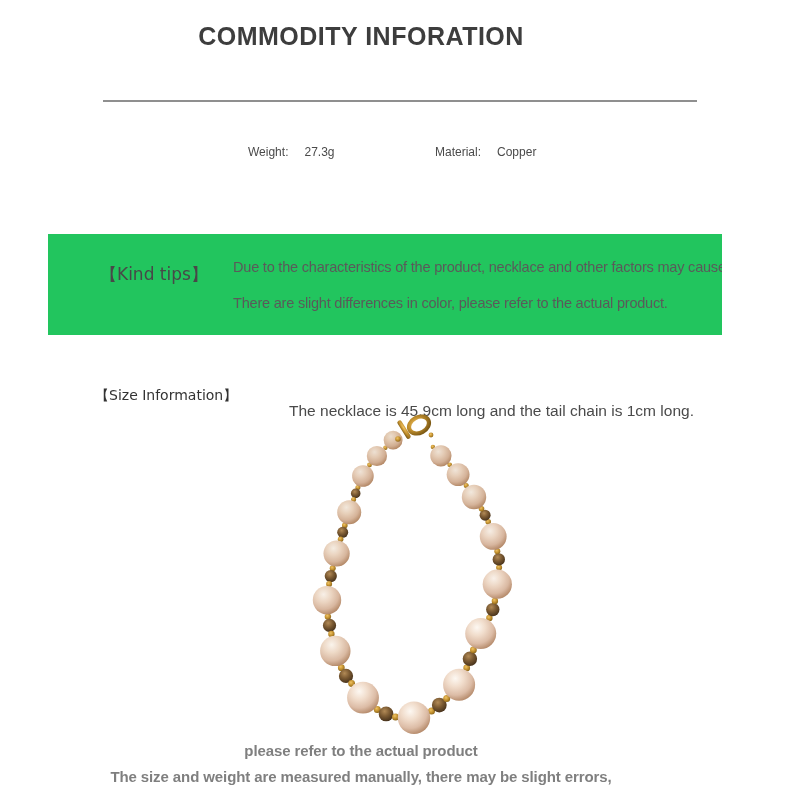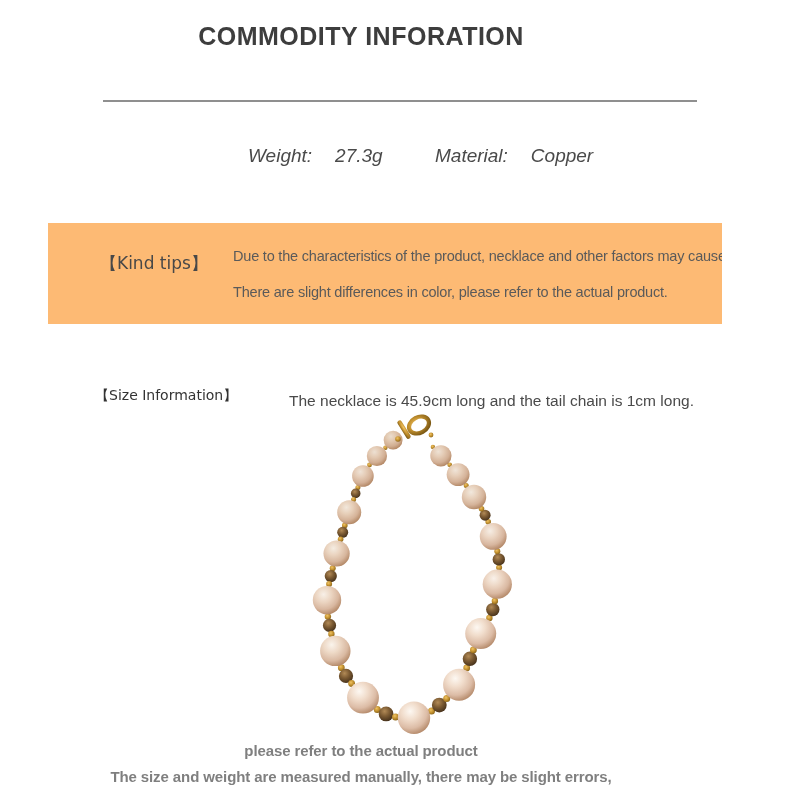--- a/index.html
+++ b/index.html
@@ -3,29 +3,29 @@
 <meta charset="utf-8">
 <style>
   html,body{margin:0;padding:0;background:#fff;}
   #page{position:relative;width:722px;height:800px;background:#ffffff;overflow:hidden;
         font-family:"Liberation Sans",sans-serif;}
   .title{position:absolute;top:22px;left:0;width:100%;text-align:center;
          font-size:25px;font-weight:700;color:#3d3d3d;letter-spacing:0.5px;}
   .divider{position:absolute;left:103px;top:100px;width:594px;height:2px;background:#8f8f8f;}
   .bracket-label{font-family:"DejaVu Sans","Liberation Sans",sans-serif;color:#3a3a3a;}
   .info-label{position:absolute;left:95px;top:143px;font-size:18px;}
-  .kv{position:absolute;display:flex;gap:23px;font-size:19px;color:#4a4a4a;font-style:italic;}
+  .kv{position:absolute;display:flex;gap:16px;font-size:12px;color:#4a4a4a;}
   .kv-weight{left:248px;top:145px;}
   .kv-material{left:435px;top:145px;}
-  .tips-box{position:absolute;left:48px;top:223px;width:705px;height:101px;background:#fdba74;}
+  .tips-box{position:absolute;left:48px;top:234px;width:705px;height:101px;background:#22c55e;}
   .tips-label{position:absolute;left:52px;top:29px;font-size:17px;color:#484848;}
   .tips-text{position:absolute;left:185px;top:15px;width:515px;font-size:14.5px;
              line-height:36px;color:#5a5a5a;letter-spacing:-0.2px;}
   .size-label{position:absolute;left:95px;top:387px;font-size:14px;color:#333;}
-  .size-text{position:absolute;left:289px;top:392px;font-size:15.5px;color:#4a4a4a;}
+  .size-text{position:absolute;left:289px;top:402px;font-size:15.5px;color:#4a4a4a;}
   #necklace{position:absolute;left:308px;top:412px;width:200px;height:340px;overflow:visible;}
   .footer{position:absolute;left:0;top:738px;width:100%;text-align:center;
           font-size:15px;font-weight:700;color:#7f7f7f;line-height:26px;letter-spacing:-0.1px;}
 </style>
 </head>
 <body>
 
 <div id="page">
 
   <div class="title">COMMODITY INFORATION</div>

